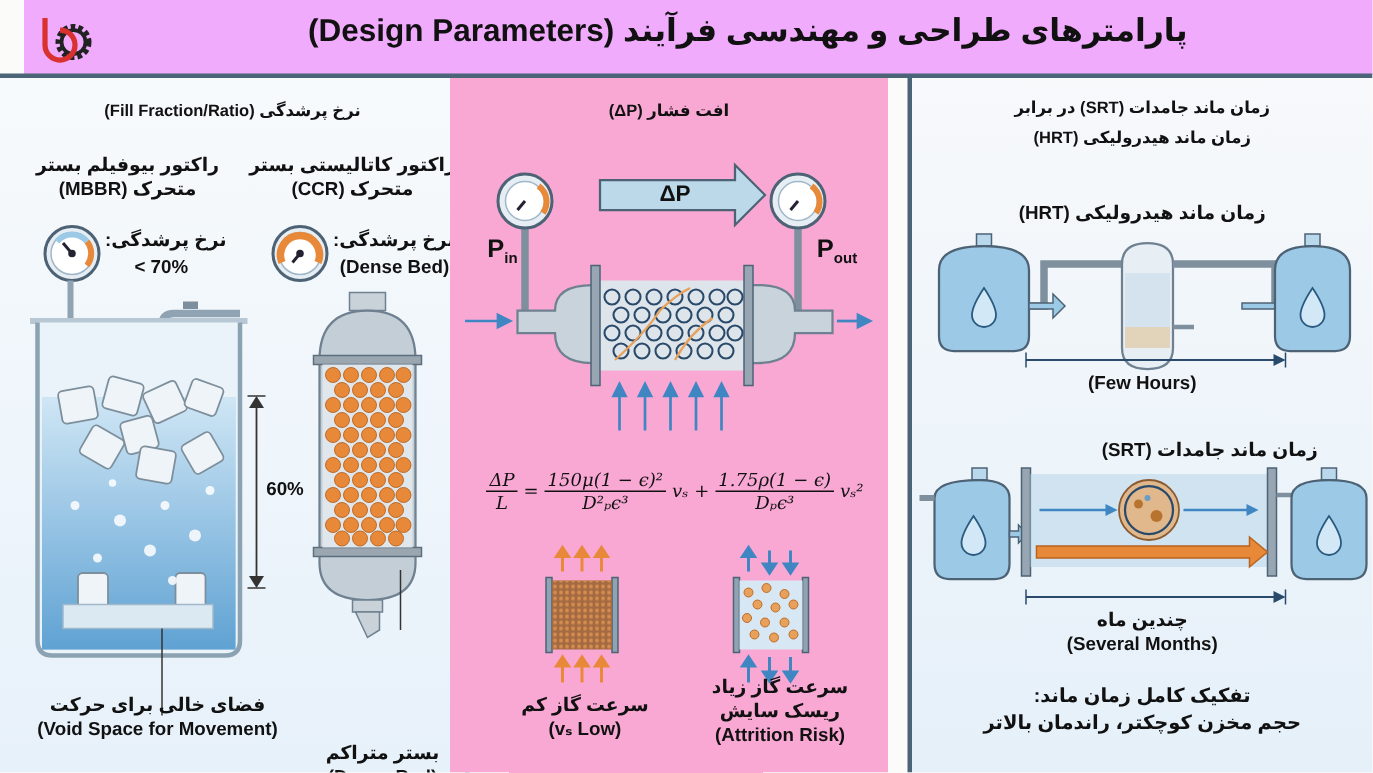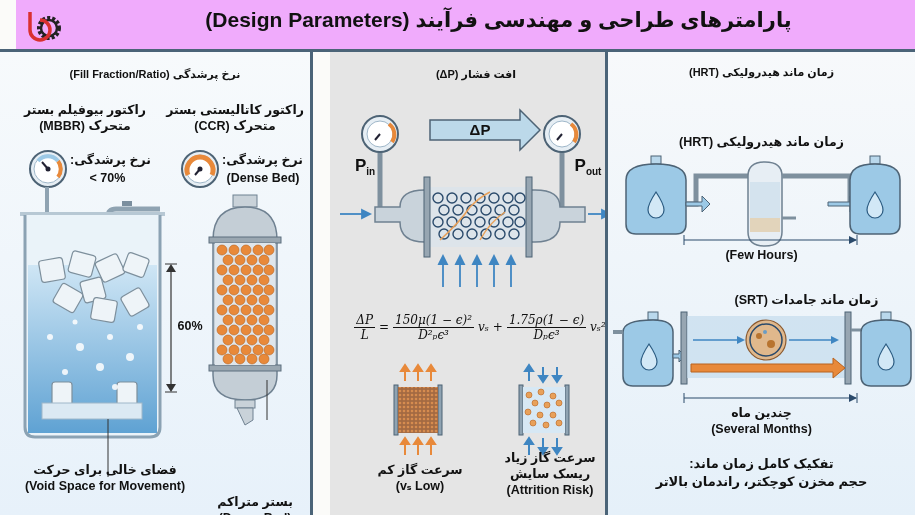--- a/index.html
+++ b/index.html
@@ -5,21 +5,21 @@
   * { box-sizing: border-box; margin: 0; padding: 0; }
   html, body { width: 915px; height: 515px; overflow: hidden; background: #fbfbf9; }
   body { font-family: "Liberation Sans", "DejaVu Sans", sans-serif; color: #111; position: relative; }
   .header { position: absolute; left: 16px; top: 0; width: 915px; height: 50px; background: #f0abfc; }
   .logo { position: absolute; left: 8px; top: 6px; width: 38px; height: 40px; }
   .page-title { position: absolute; left: 60px; right: 10px; top: 8px; text-align: center; font-size: 21px; font-weight: bold; direction: rtl; }
   .hrule { position: absolute; left: 0; top: 49px; width: 915px; height: 3px; background: #4b6478; }
   .vdiv { position: absolute; top: 50px; width: 3px; height: 465px; background: #4b6478; }
   .panel { position: absolute; top: 52px; height: 463px; }
   .panel-left { left: 0; width: 310px; background: linear-gradient(180deg,#f7fafc,#e7f1fa); }
-  .panel-mid { left: 330px; width: 292px; background: #e5e5e5; }
+  .panel-mid { left: 300px; width: 292px; background: #f9a8d4; }
   .panel-right { left: 608px; width: 307px; background: linear-gradient(180deg,#f7f9fb,#e5f0f9); }
   .ptitle { position: absolute; left: 0; right: 0; text-align: center; font-weight: bold; font-size: 11px; direction: rtl; line-height: 20px; }
   .lbl { position: absolute; text-align: center; font-weight: bold; font-size: 12.5px; line-height: 16px; direction: rtl; }
   .lbl-ltr { direction: ltr; }
   svg { position: absolute; overflow: visible; }
   .formula { position: absolute; left: 10px; top: 255px; width: 280px; height: 40px; font-family: "DejaVu Serif", serif; font-style: italic; font-size: 12px; display: flex; align-items: center; justify-content: center; gap: 4px; }
   .frac { display: inline-flex; flex-direction: column; align-items: center; }
   .frac .num { border-bottom: 1px solid #111; padding: 0 2px; }
   .frac .den { padding: 0 2px; }
 </style>
@@ -365,20 +365,21 @@
     <div>سرعت گاز زیاد</div>
     <div>ریسک سایش</div>
     <div class="lbl-ltr">(Attrition Risk)</div>
   </div>
 </div>
 
 <div class="vdiv" style="left:605px;"></div>
 
 <div class="panel panel-right">
   <div class="ptitle" style="top:10px;">
+    <div>زمان ماند جامدات (SRT) در برابر</div>
     <div>زمان ماند هیدرولیکی (HRT)</div>
   </div>
 
   <div class="lbl" style="left:0;width:307px;top:82px;">زمان ماند هیدرولیکی (HRT)</div>
 
   <svg style="left:10px;top:100px;" width="290" height="100" viewBox="0 0 290 100">
     <g>
       <rect x="33" y="4" width="10" height="8" fill="#b9d8ec" stroke="#4d6375"></rect>
       <path d="M8 28 Q8 12 38 12 Q68 12 68 28 L68 72 Q68 82 58 82 L18 82 Q8 82 8 72 Z" fill="#9cc9e6" stroke="#4d6375" stroke-width="1.5"></path>
       <path d="M38 40 Q30 52 30 58 A8 8 0 0 0 46 58 Q46 52 38 40 Z" fill="#d2e8f6" stroke="#2a5a80" stroke-width="1.2"></path>

